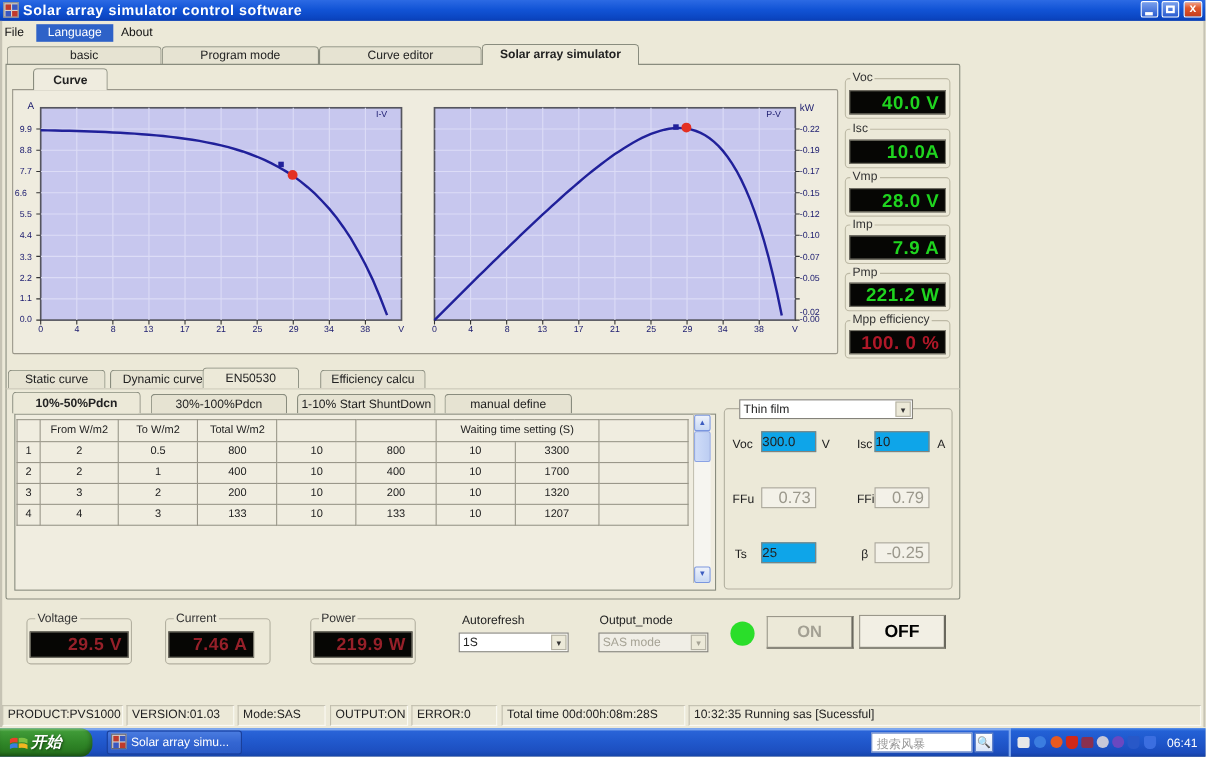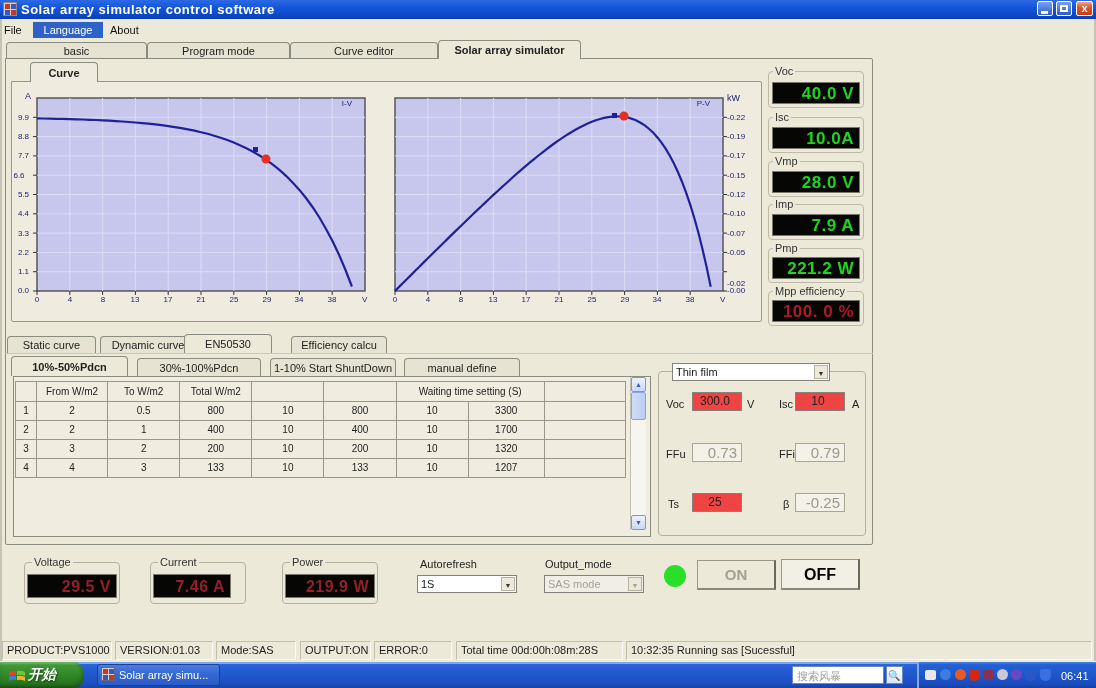--- a/index.html
+++ b/index.html
@@ -2,21 +2,21 @@
 <html><head><meta charset="utf-8"><style>
 *{margin:0;padding:0;box-sizing:border-box}
 body{width:1096px;height:688px;position:relative;overflow:hidden;background:#ece9d8;font-family:"Liberation Sans",sans-serif;filter:blur(0.7px)}
 .abs{position:absolute}
 .clbl{font-size:8px;color:#1a1a6e;line-height:9px}
 .tab{position:absolute;border:1px solid #898c7e;border-bottom:none;border-radius:4px 4px 0 0;background:#ece9d8;font-size:11px;text-align:center;color:#222}
 .tab.inactive{background:#e6e3d2}
 .gbl{position:absolute;font-size:11px;color:#333;background:#ece9d8;padding:0 2px;line-height:12px}
 .gbox{position:absolute;border:1px solid #bdb9a5;border-radius:4px}
 .led{position:absolute;background:#060604;color:#1fd41f;font-weight:bold;font-size:17px;text-align:right;padding-right:5px;letter-spacing:0.5px;border:1px solid #7a786c;line-height:21px}
-.fld{position:absolute;background:#ef4444;border:1px solid #84827a;font-size:12px;color:#222;text-align:center;padding-right:4px;line-height:17px}
+.fld{position:absolute;background:#0ea5e9;border:1px solid #84827a;font-size:12px;color:#222;text-align:left;padding-right:4px;line-height:17px}
 .fldd{position:absolute;background:#f3f1e8;border:1px solid #a9a698;font-size:15px;color:#9b988c;text-align:right;padding-right:4px;line-height:17px}
 .flbl{position:absolute;font-size:11px;color:#222}
 .combo{position:absolute;background:#fff;border:1px solid #84827a;font-size:11px;color:#222;padding-left:3px}
 .cbtn{position:absolute;right:1px;top:1px;bottom:1px;width:14px;background:#ece9d8;border:1px solid #b5b2a4;font-size:7px;color:#333;text-align:center}
 .seg{position:absolute;top:641px;height:19px;border:1px solid;border-color:#c1beae #fbfaf4 #fbfaf4 #c1beae;font-size:11px;color:#222;line-height:17px;padding-left:4px;white-space:nowrap;overflow:hidden}
 .thd{font-size:10px;white-space:nowrap;overflow:hidden;color:#222;text-align:center;vertical-align:middle;border:1px solid #9a978a;line-height:10px}
 table{border-collapse:collapse}
 </style></head><body>
 
 <div class="abs" style="left:0;top:0;width:1096px;height:19px;background:linear-gradient(180deg,#2c6ae4 0%,#1254d6 45%,#0b46c2 85%,#0a3eb4 100%)"></div>

